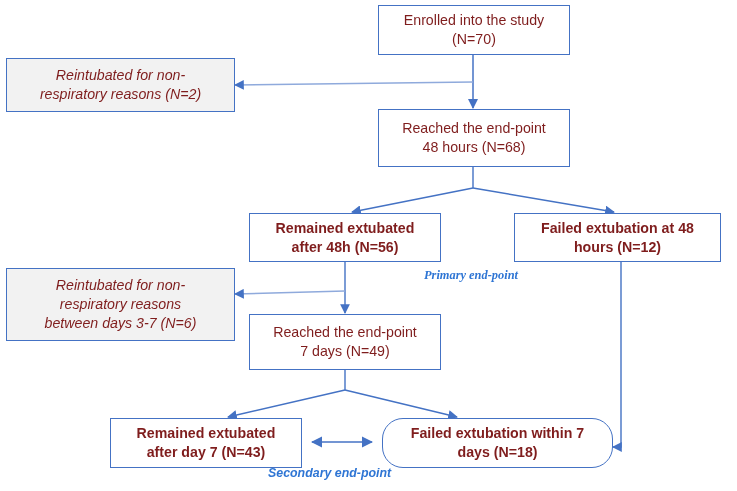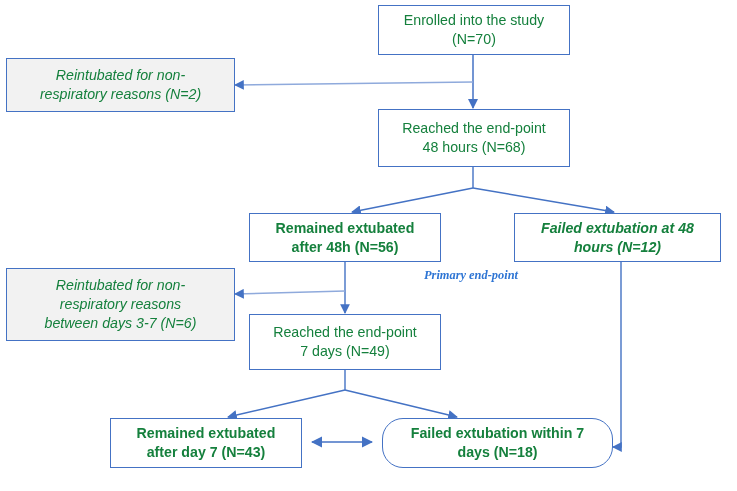--- a/index.html
+++ b/index.html
@@ -24,21 +24,21 @@
   }
   .node {
     position: absolute;
     box-sizing: border-box;
     border: 1.4px solid #4472C4;
     background: #ffffff;
     display: flex;
     align-items: center;
     justify-content: center;
     text-align: center;
-    color: #15803d;
+    color: #7f1d1d;
     font-size: 14.2px;
     line-height: 1.32;
     padding: 10px 6px;
   }
   .node.shaded {
     background: #F2F2F2;
     font-style: italic;
   }
   .node.bold {
     font-weight: bold;
@@ -110,21 +110,21 @@
   <div class="node" style="left:378px; top:109px; width:192px; height:58px;">
     <span class="txt">Reached the end-point
 48 hours (N=68)</span>
   </div>
 
   <div class="node bold" style="left:249px; top:213px; width:192px; height:49px;">
     <span class="txt">Remained extubated
 after 48h (N=56)</span>
   </div>
 
-  <div class="node bold" style="left:514px; top:213px; width:207px; height:49px;font-style:italic;">
+  <div class="node bold" style="left:514px; top:213px; width:207px; height:49px;">
     <span class="txt">Failed extubation at 48
 hours  (N=12)</span>
   </div>
 
   <div class="node shaded" style="left:6px; top:268px; width:229px; height:73px;">
     <span class="txt">Reintubated for non-
 respiratory reasons
 between days 3-7 (N=6)</span>
   </div>
 
@@ -138,14 +138,15 @@
 after day 7 (N=43)</span>
   </div>
 
   <div class="node bold" style="left:382px; top:418px; width:231px; height:50px;border-radius:21px;">
     <span class="txt">Failed extubation within 7
 days  (N=18)</span>
   </div>
 
   <div class="endpoint-label" style="left:424px; top:268px;font-family:Liberation Serif, serif;">Primary end-point</div>
 
+  <div class="endpoint-label" style="left:268px; top:466px;">Secondary end-point</div>
 
 </div>
 
 </body></html>

